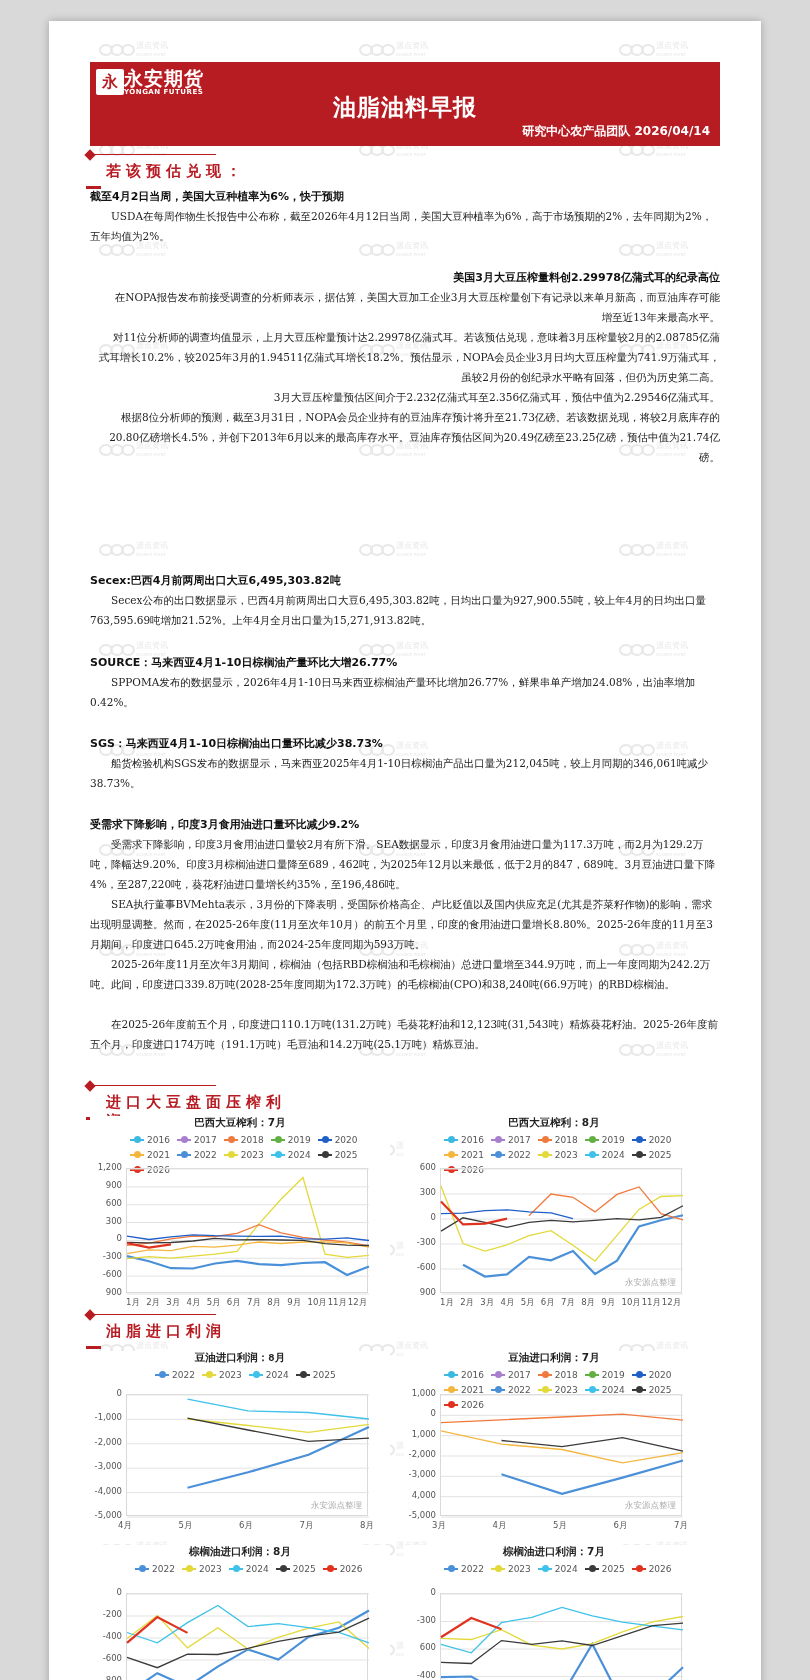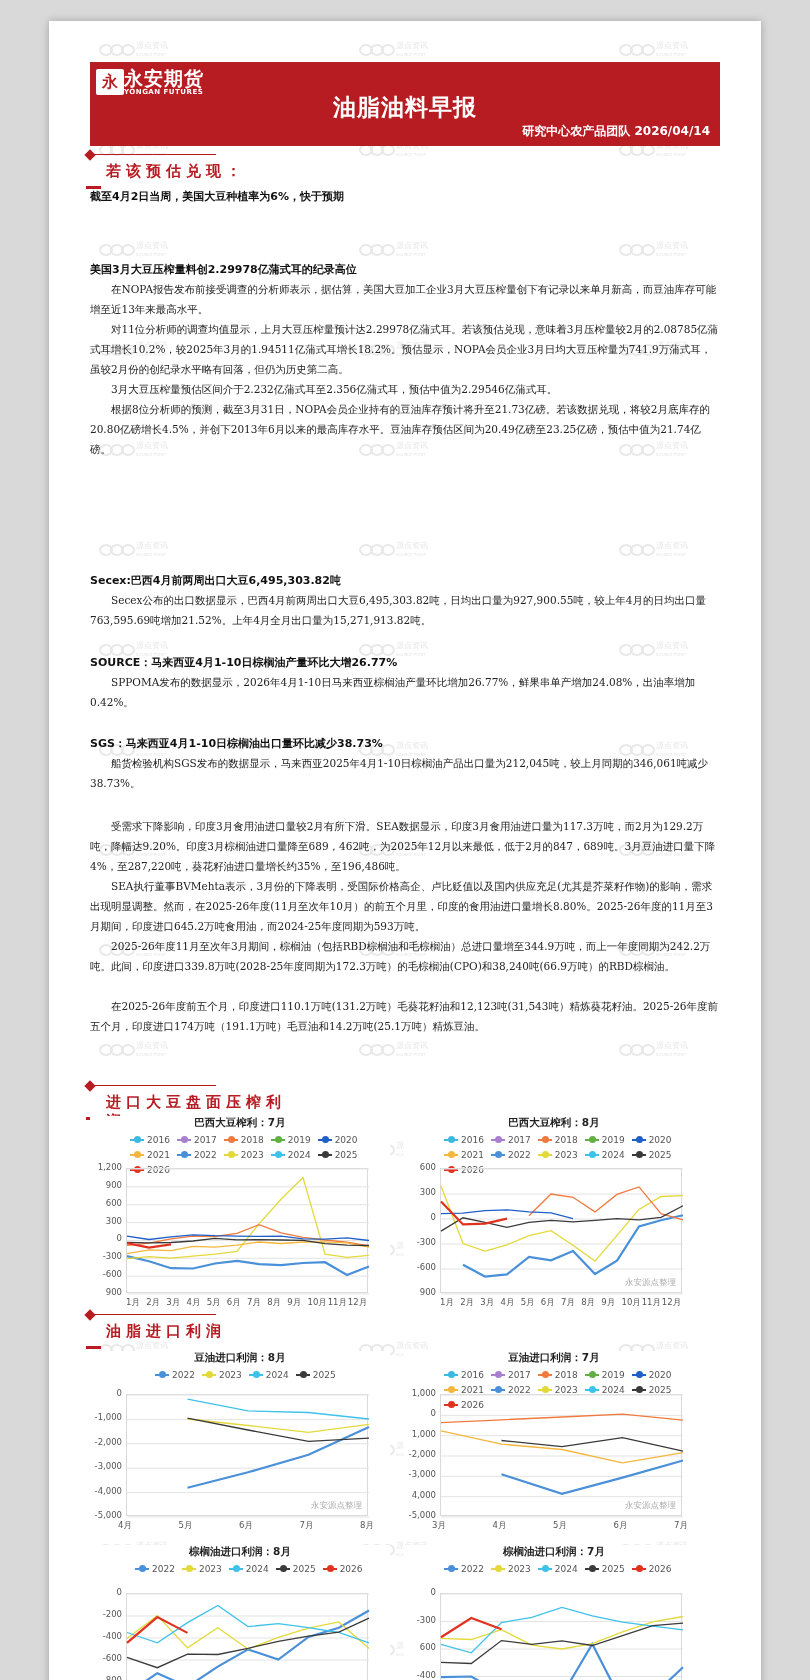--- a/index.html
+++ b/index.html
@@ -480,23 +480,24 @@
 
   <div class="sec-head" style="top:130px;">
     <div class="dia"></div>
     <div class="line"></div>
     <div class="label">若该预估兑现：</div>
     <div class="dash"></div>
   </div>
 
   <div class="article" style="top:167px;">
     <h3>截至4月2日当周，美国大豆种植率为6%，快于预期</h3>
+    <p>USDA在每周作物生长报告中公布称，截至2026年4月12日当周，美国大豆种植率为6%，高于市场预期的2%，去年同期为2%，五年均值为2%。</p>
   </div>
 
-  <div class="article" style="top:240px;">
+  <div class="article" style="top:248px;text-align:right;">
     <h3>美国3月大豆压榨量料创2.29978亿蒲式耳的纪录高位</h3>
     <p>在NOPA报告发布前接受调查的分析师表示，据估算，美国大豆加工企业3月大豆压榨量创下有记录以来单月新高，而豆油库存可能增至近13年来最高水平。</p>
     <p>对11位分析师的调查均值显示，上月大豆压榨量预计达2.29978亿蒲式耳。若该预估兑现，意味着3月压榨量较2月的2.08785亿蒲式耳增长10.2%，较2025年3月的1.94511亿蒲式耳增长18.2%。预估显示，NOPA会员企业3月日均大豆压榨量为741.9万蒲式耳，虽较2月份的创纪录水平略有回落，但仍为历史第二高。</p>
     <p>3月大豆压榨量预估区间介于2.232亿蒲式耳至2.356亿蒲式耳，预估中值为2.29546亿蒲式耳。</p>
     <p>根据8位分析师的预测，截至3月31日，NOPA会员企业持有的豆油库存预计将升至21.73亿磅。若该数据兑现，将较2月底库存的20.80亿磅增长4.5%，并创下2013年6月以来的最高库存水平。豆油库存预估区间为20.49亿磅至23.25亿磅，预估中值为21.74亿磅。</p>
   </div>
 
 
   <div class="article" style="top:551px;">
     <h3>Secex:巴西4月前两周出口大豆6,495,303.82吨</h3>
@@ -507,20 +508,21 @@
     <h3>SOURCE：马来西亚4月1-10日棕榈油产量环比大增26.77%</h3>
     <p>SPPOMA发布的数据显示，2026年4月1-10日马来西亚棕榈油产量环比增加26.77%，鲜果串单产增加24.08%，出油率增加0.42%。</p>
   </div>
 
   <div class="article" style="top:714px;">
     <h3>SGS：马来西亚4月1-10日棕榈油出口量环比减少38.73%</h3>
     <p>船货检验机构SGS发布的数据显示，马来西亚2025年4月1-10日棕榈油产品出口量为212,045吨，较上月同期的346,061吨减少38.73%。</p>
   </div>
 
   <div class="article" style="top:795px;">
+    <h3>受需求下降影响，印度3月食用油进口量环比减少9.2%</h3>
     <p>受需求下降影响，印度3月食用油进口量较2月有所下滑。SEA数据显示，印度3月食用油进口量为117.3万吨，而2月为129.2万吨，降幅达9.20%。印度3月棕榈油进口量降至689，462吨，为2025年12月以来最低，低于2月的847，689吨。3月豆油进口量下降4%，至287,220吨，葵花籽油进口量增长约35%，至196,486吨。</p>
     <p>SEA执行董事BVMehta表示，3月份的下降表明，受国际价格高企、卢比贬值以及国内供应充足(尤其是芥菜籽作物)的影响，需求出现明显调整。然而，在2025-26年度(11月至次年10月）的前五个月里，印度的食用油进口量增长8.80%。2025-26年度的11月至3月期间，印度进口645.2万吨食用油，而2024-25年度同期为593万吨。</p>
     <p>2025-26年度11月至次年3月期间，棕榈油（包括RBD棕榈油和毛棕榈油）总进口量增至344.9万吨，而上一年度同期为242.2万吨。此间，印度进口339.8万吨(2028-25年度同期为172.3万吨）的毛棕榈油(CPO)和38,240吨(66.9万吨）的RBD棕榈油。</p>
     <p style="height:20px;"></p>
     <p>在2025-26年度前五个月，印度进口110.1万吨(131.2万吨）毛葵花籽油和12,123吨(31,543吨）精炼葵花籽油。2025-26年度前五个月，印度进口174万吨（191.1万吨）毛豆油和14.2万吨(25.1万吨）精炼豆油。</p>
   </div>
 
   <div class="sec-head" style="top:1061px;">
     <div class="dia"></div>
     <div class="line"></div>
@@ -702,21 +704,21 @@
     </div>
 
   <div class="sec-head" style="top:1290px;">
     <div class="dia"></div>
     <div class="line"></div>
     <div class="label">油脂进口利润</div>
     <div class="dash"></div>
   </div>
 
   <div class="chart" id="chart2" style="left:41px; top:1330px; width:300px; height:185px;">
-      <div class="chart-title" style="top: 0px;">豆油进口利润：8月</div>
+      <div class="chart-title" style="top: 0px; font-family: Liberation Mono, monospace;">豆油进口利润：8月</div>
       <div class="legend" style="left: 65px; top: 16px; width: 240px;">
         <div class="li">
           <span class="sw" style="background: rgb(74, 144, 217);"></span>
           <span>2022</span>
         </div>
         <div class="li">
           <span class="sw" style="background: rgb(227, 217, 58);"></span>
           <span>2023</span>
         </div>
         <div class="li">

